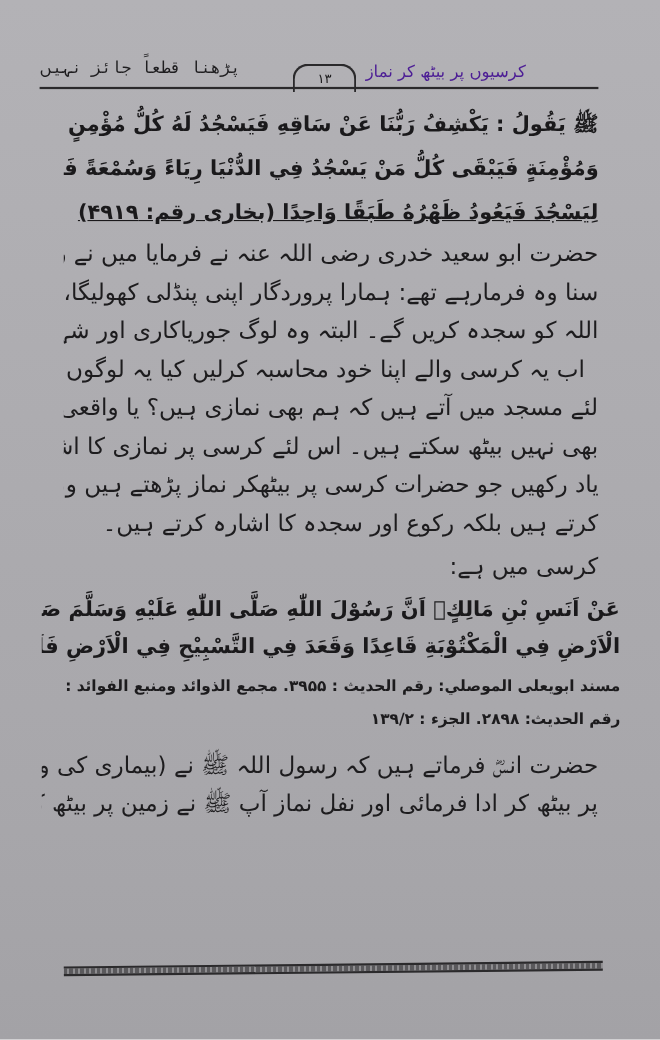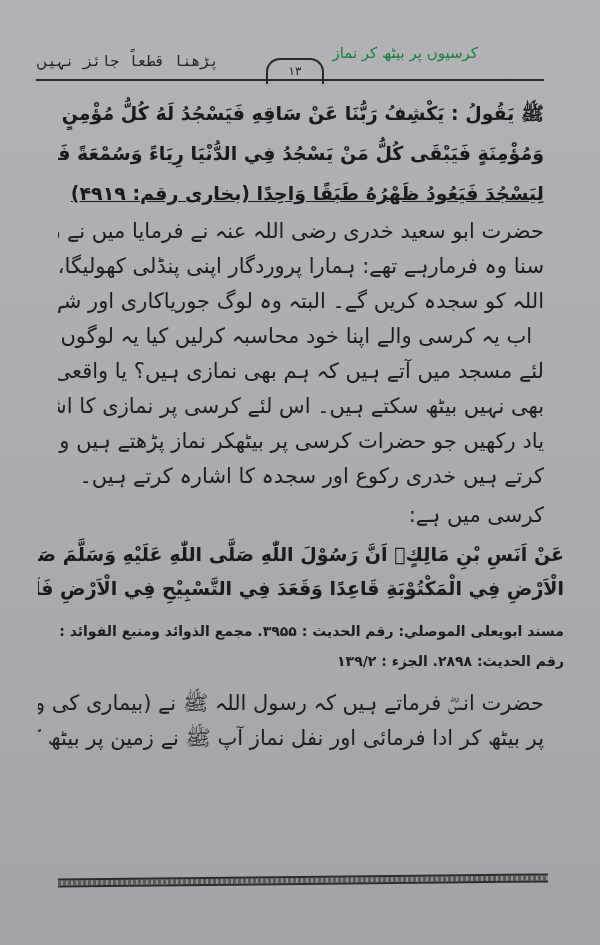--- a/index.html
+++ b/index.html
@@ -18,22 +18,22 @@
       position: absolute; left: 36px; top: 38px; width: 508px; height: 44px;
     }
     .header .rule {
       position: absolute; left: 0; right: 0; top: 41px; height: 2px; background: #2a292b;
     }
     .header .left-title {
       position: absolute; left: 0; top: 14px; font-size: 15px; direction: rtl;
       font-family: Liberation Mono, monospace; color: #1f1e20;
     }
     .header .right-title {
-      position: absolute; right: 66px; top: 6px; font-size: 15px; direction: rtl;
-      font-family: "DejaVu Sans", sans-serif; color: #15803d;
+      position: absolute; right: 66px; top: 18px; font-size: 15px; direction: rtl;
+      font-family: "DejaVu Sans", sans-serif; color: #4c1d95;
     }
     .header .page-num-box {
       position: absolute; left: 230px; top: 20px; width: 54px; height: 24px;
       border: 2px solid #2a292b; border-bottom: none; border-radius: 14px 14px 0 0;
       background: transparent; text-align: center; font-size: 12px; line-height: 22px;
       font-family: "DejaVu Sans", sans-serif;
     }
 
     
     .content {
@@ -92,33 +92,33 @@
     </div>
 
     <div class="urdu">
       <span class="line indent">اب یہ کرسی والے اپنا خود محاسبہ کرلیں کیا یہ لوگوں کو دکھانے کے</span>
       <span class="line">لئے مسجد میں آتے ہیں کہ ہم بھی نمازی ہیں؟ یا واقعی وہ بیمار ہیں کہ زمین پر</span>
       <span class="line">بھی نہیں بیٹھ سکتے ہیں۔ اس لئے کرسی پر نمازی کا اشارہ کرتے ہیں۔</span>
     </div>
 
     <div class="urdu">
       <span class="line">یاد رکھیں جو حضرات کرسی پر بیٹھکر نماز پڑھتے ہیں وہ رکوع اور سجدہ نہیں</span>
-      <span class="line">کرتے ہیں خدری رکوع اور سجدہ کا اشارہ کرتے ہیں۔</span>
+      <span class="line">کرتے ہیں بلکہ رکوع اور سجدہ کا اشارہ کرتے ہیں۔</span>
     </div>
 
     <div class="urdu" style="margin-top:4px;">
       <span class="line">کرسی میں ہے:</span>
     </div>
 
     <div class="arabic" style="margin-top:4px; margin-right:-20px; margin-left:-20px;">
       <span class="line">عَنْ اَنَسِ بْنِ مَالِكٍؓ اَنَّ رَسُوْلَ اللّٰهِ صَلَّى اللّٰهِ عَلَيْهِ وَسَلَّمَ صَلَّى عَلَى</span>
       <span class="line">الْاَرْضِ فِي الْمَكْتُوْبَةِ قَاعِدًا وَقَعَدَ فِي التَّسْبِيْحِ فِي الْاَرْضِ فَاَوْمَاءَ اِيْمَاءً. (</span>
     </div>
 
-    <div class="ref" style="margin-top:11px; margin-right:-20px; margin-left:-20px;">
+    <div class="ref" style="margin-top:4px; margin-right:-20px; margin-left:-20px;">
       <span class="line">مسند ابويعلى الموصلي: رقم الحديث : ۳۹۵۵. مجمع الذوائد ومنبع الفوائد :</span>
       <span class="line">رقم الحديث: ۲۸۹۸. الجزء : ۱۳۹/۲</span>
     </div>
 
     <div class="urdu" style="margin-top:10px; margin-left:-20px;">
       <span class="line">حضرت انسؓ فرماتے ہیں کہ رسول اللہ ﷺ نے (بیماری کی وجہ سے) فرض نماز زمین</span>
       <span class="line">پر بیٹھ کر ادا فرمائی اور نفل نماز آپ ﷺ نے زمین پر بیٹھ کر اشارہ سے ادا فرمائی۔</span>
     </div>
   </div>
 

